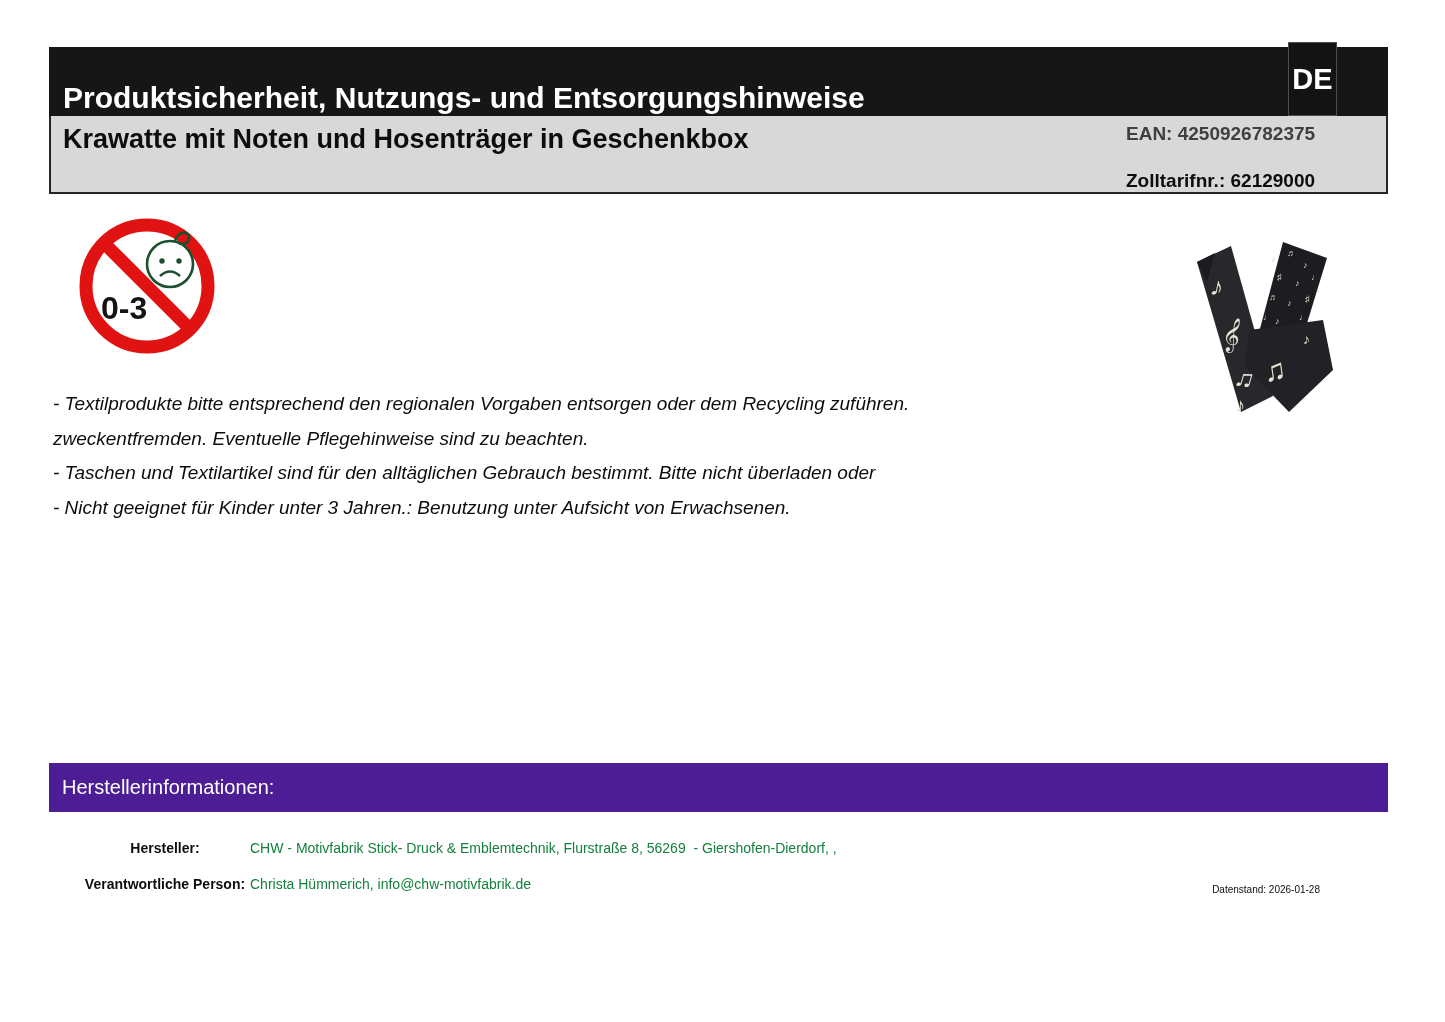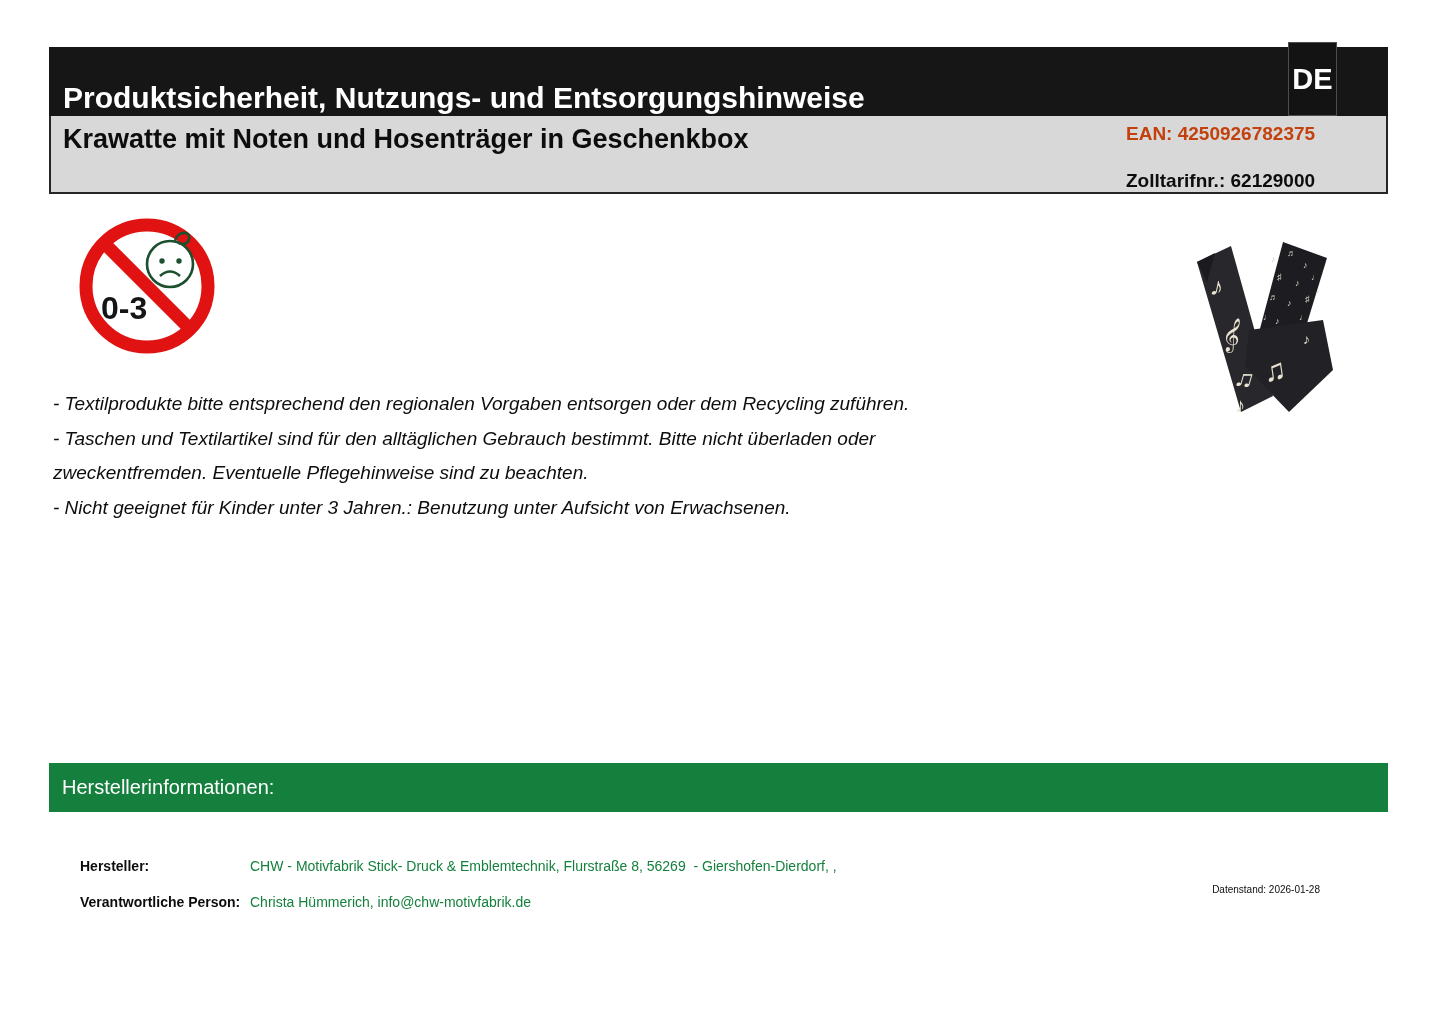--- a/index.html
+++ b/index.html
@@ -31,21 +31,21 @@
   .header-gray {
     position:relative; height:78px; background:#d8d8d8;
     border:2px solid #262626; border-top:none; box-sizing:border-box;
   }
   .product-name {
     position:absolute; left:12px; top:8px;
     font-weight:bold; font-size:27px; color:#0d0d0d; white-space:nowrap;
   }
   .ean-text {
     position:absolute; left:1075px; top:7px;
-    font-weight:bold; font-size:19px; color:#c2410c; white-space:nowrap;
+    font-weight:bold; font-size:19px; color:#404040; white-space:nowrap;
   }
   .customs-text {
     position:absolute; left:1075px; top:54px;
     font-weight:bold; font-size:19px; color:#0d0d0d; white-space:nowrap;
   }
 
   
   .age-warning { position:absolute; left:78px; top:217px; width:138px; height:138px; }
 
   
@@ -54,24 +54,24 @@
   
   .safety-notes {
     position:absolute; left:53px; top:387px; width:980px;
     font-size:19px; line-height:34.5px; color:#0d0d0d;font-style:italic;
   }
   .safety-line { white-space:nowrap; }
 
   
   .mfr-bar {
     position:absolute; left:49px; top:763px; width:1339px; height:49px;
-    background:#15803d; display:flex; align-items:center; box-sizing:border-box;
+    background:#4c1d95; display:flex; align-items:center; box-sizing:border-box;
   }
   .mfr-bar-title { color:#ffffff; font-size:20px; margin-left:13px; }
-  .mfr-rows { position:absolute; left:80px; top:848px; width:1280px; }
+  .mfr-rows { position:absolute; left:80px; top:830px; width:1280px;text-align:center; }
   .mfr-row { display:flex; height:36px; align-items:center; }
   .mfr-label { width:170px; flex:0 0 170px; font-weight:bold; font-size:14px; color:#0d0d0d; }
   .mfr-value { font-size:14px; color:#15803d; white-space:pre-wrap; }
 
   .data-status {
     position:absolute; right:125px; top:884px;
     font-size:10px; color:#0d0d0d; white-space:nowrap;
   }
 </style>
 </head>
@@ -136,22 +136,22 @@
       </g>
 
       <polygon points="66,102 140,92 150,142 106,184 62,138" fill="#222226"></polygon>
       <text x="82" y="154" font-size="30" fill="#eae3d2" transform="rotate(-8 82 154)">♫</text>
       <text x="120" y="116" font-size="14" fill="#e7e1d0">♪</text>
     </svg>
   </div>
 
   <div class="safety-notes">
     <div class="safety-line">- Textilprodukte bitte entsprechend den regionalen Vorgaben entsorgen oder dem Recycling zuführen.</div>
+    <div class="safety-line">zweckentfremden. Eventuelle Pflegehinweise sind zu beachten.</div>
     <div class="safety-line">- Taschen und Textilartikel sind für den alltäglichen Gebrauch bestimmt. Bitte nicht überladen oder</div>
-    <div class="safety-line">zweckentfremden. Eventuelle Pflegehinweise sind zu beachten.</div>
     <div class="safety-line">- Nicht geeignet für Kinder unter 3 Jahren.: Benutzung unter Aufsicht von Erwachsenen.</div>
   </div>
 
   <div class="mfr-bar">
     <div class="mfr-bar-title">Herstellerinformationen:</div>
   </div>
 
   <div class="mfr-rows">
     <div class="mfr-row">
       <div class="mfr-label">Hersteller:</div>

